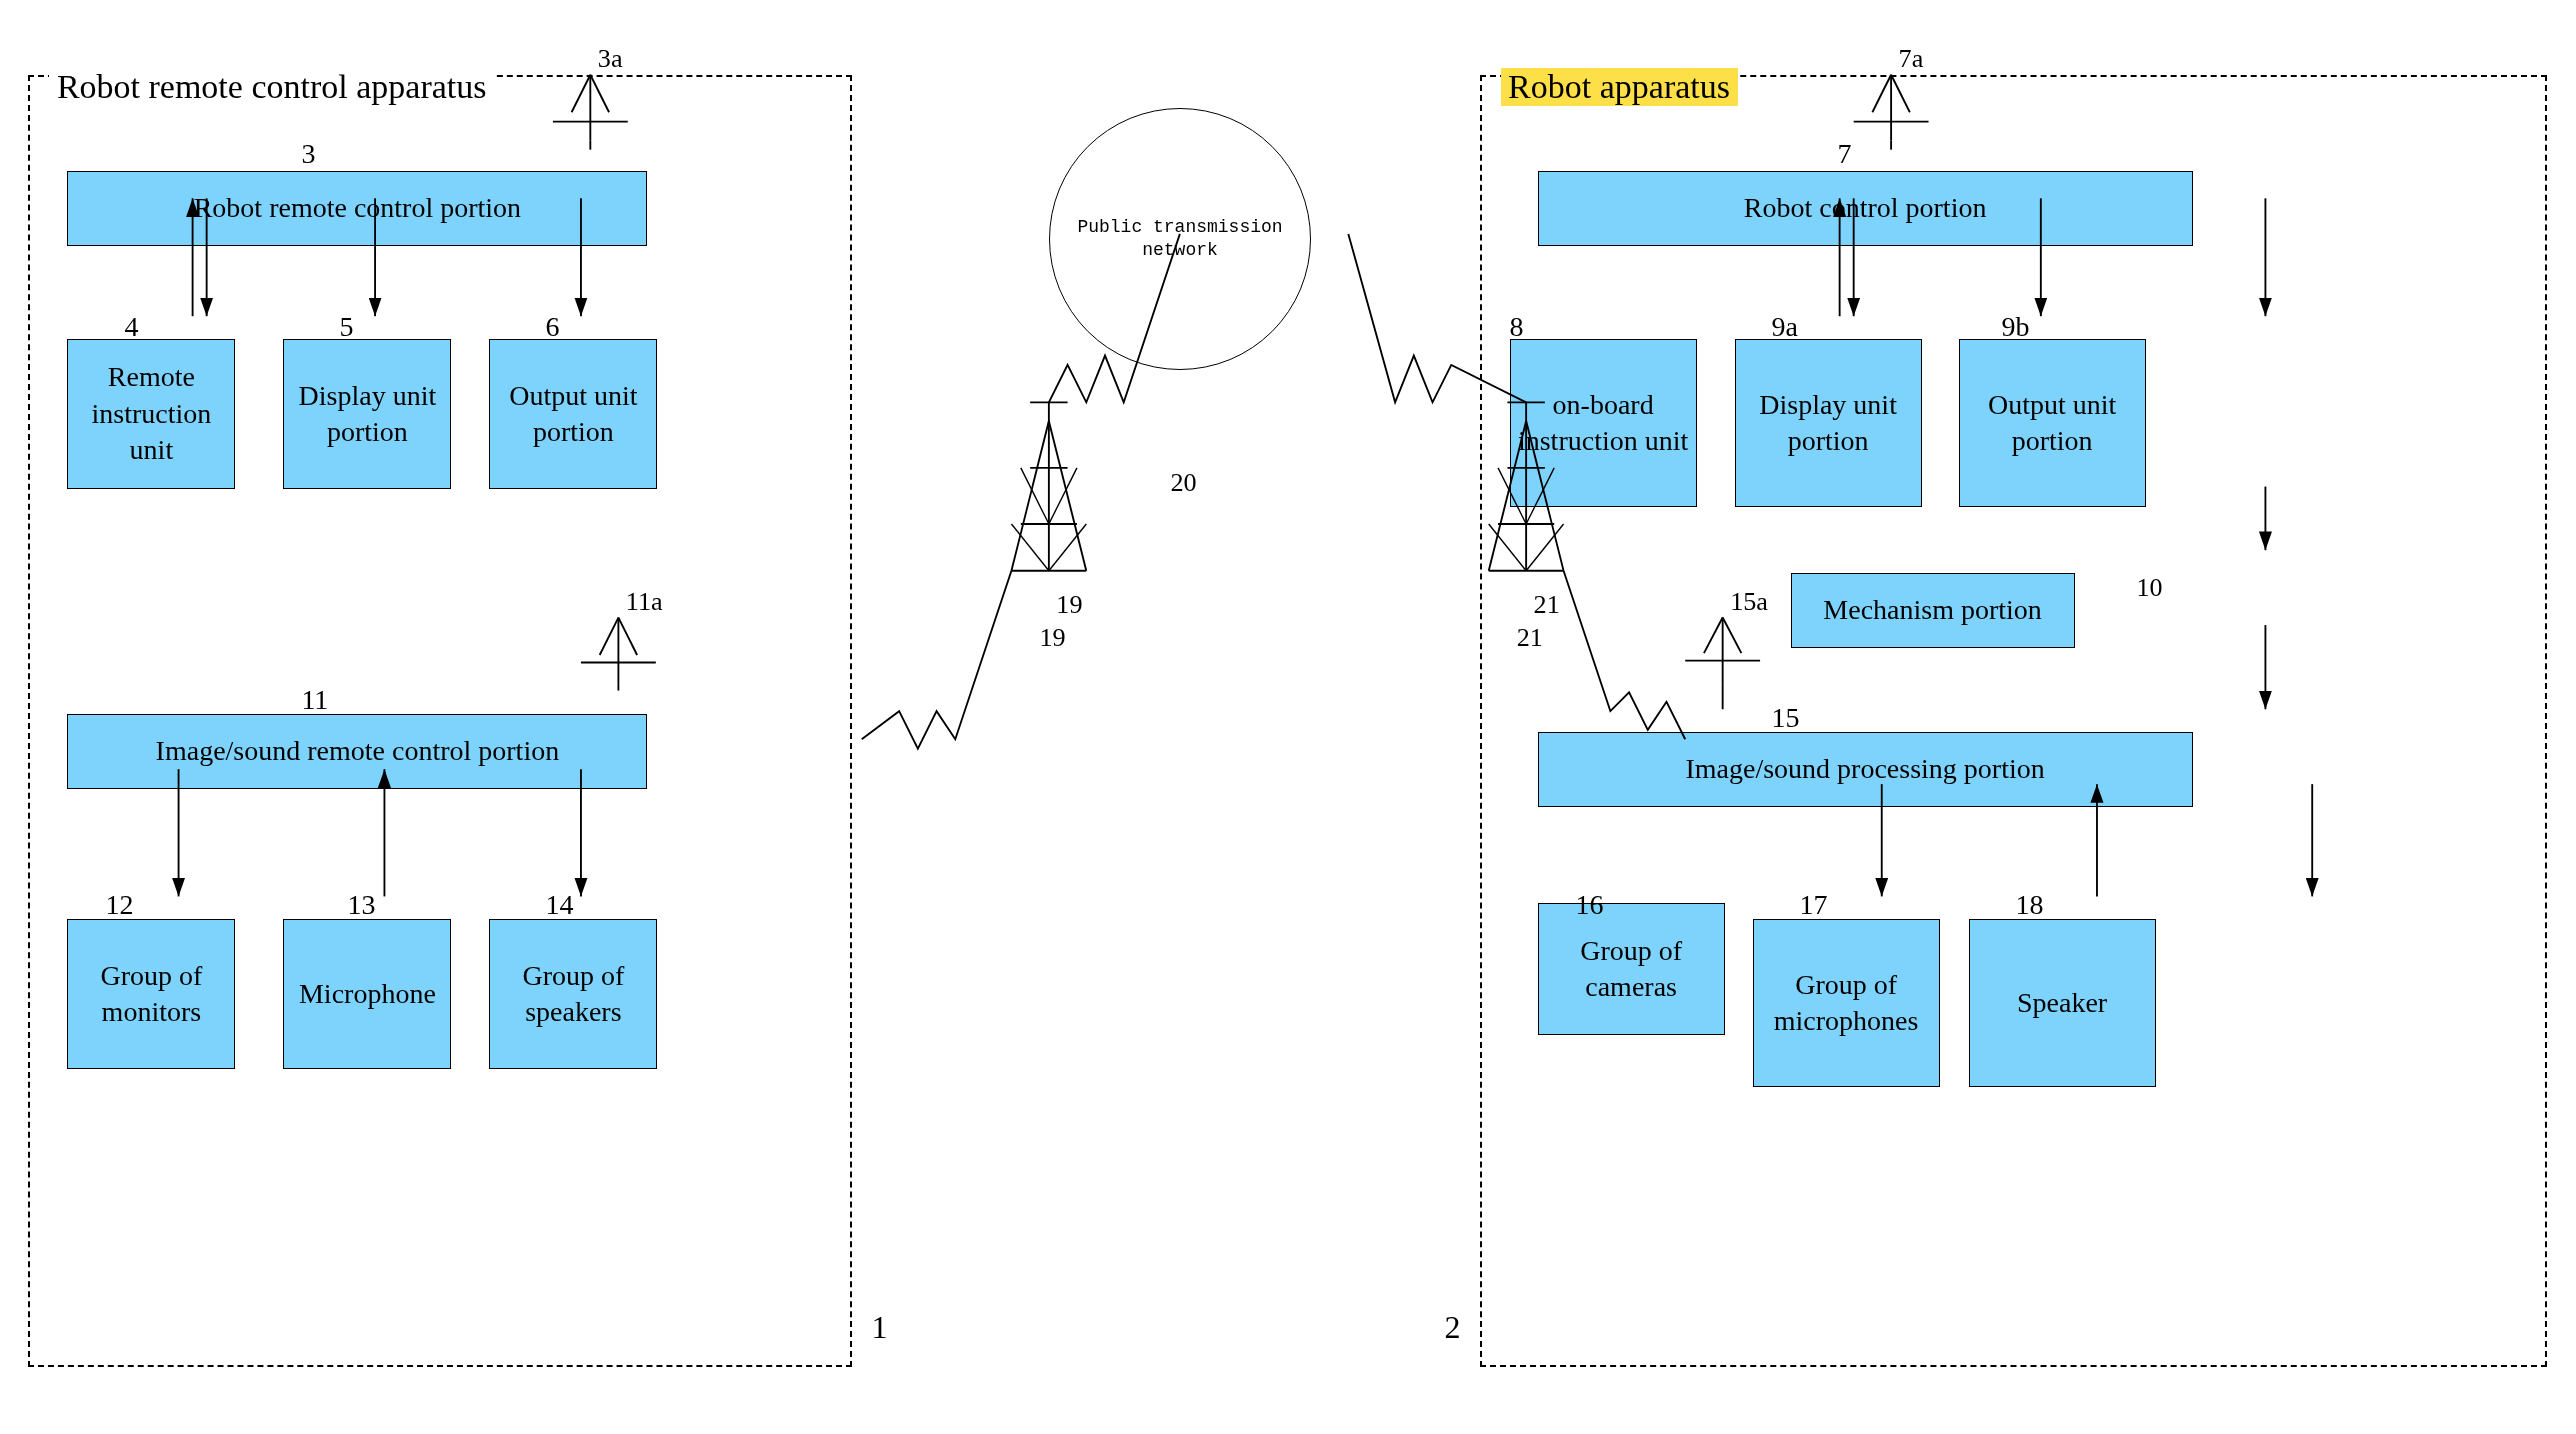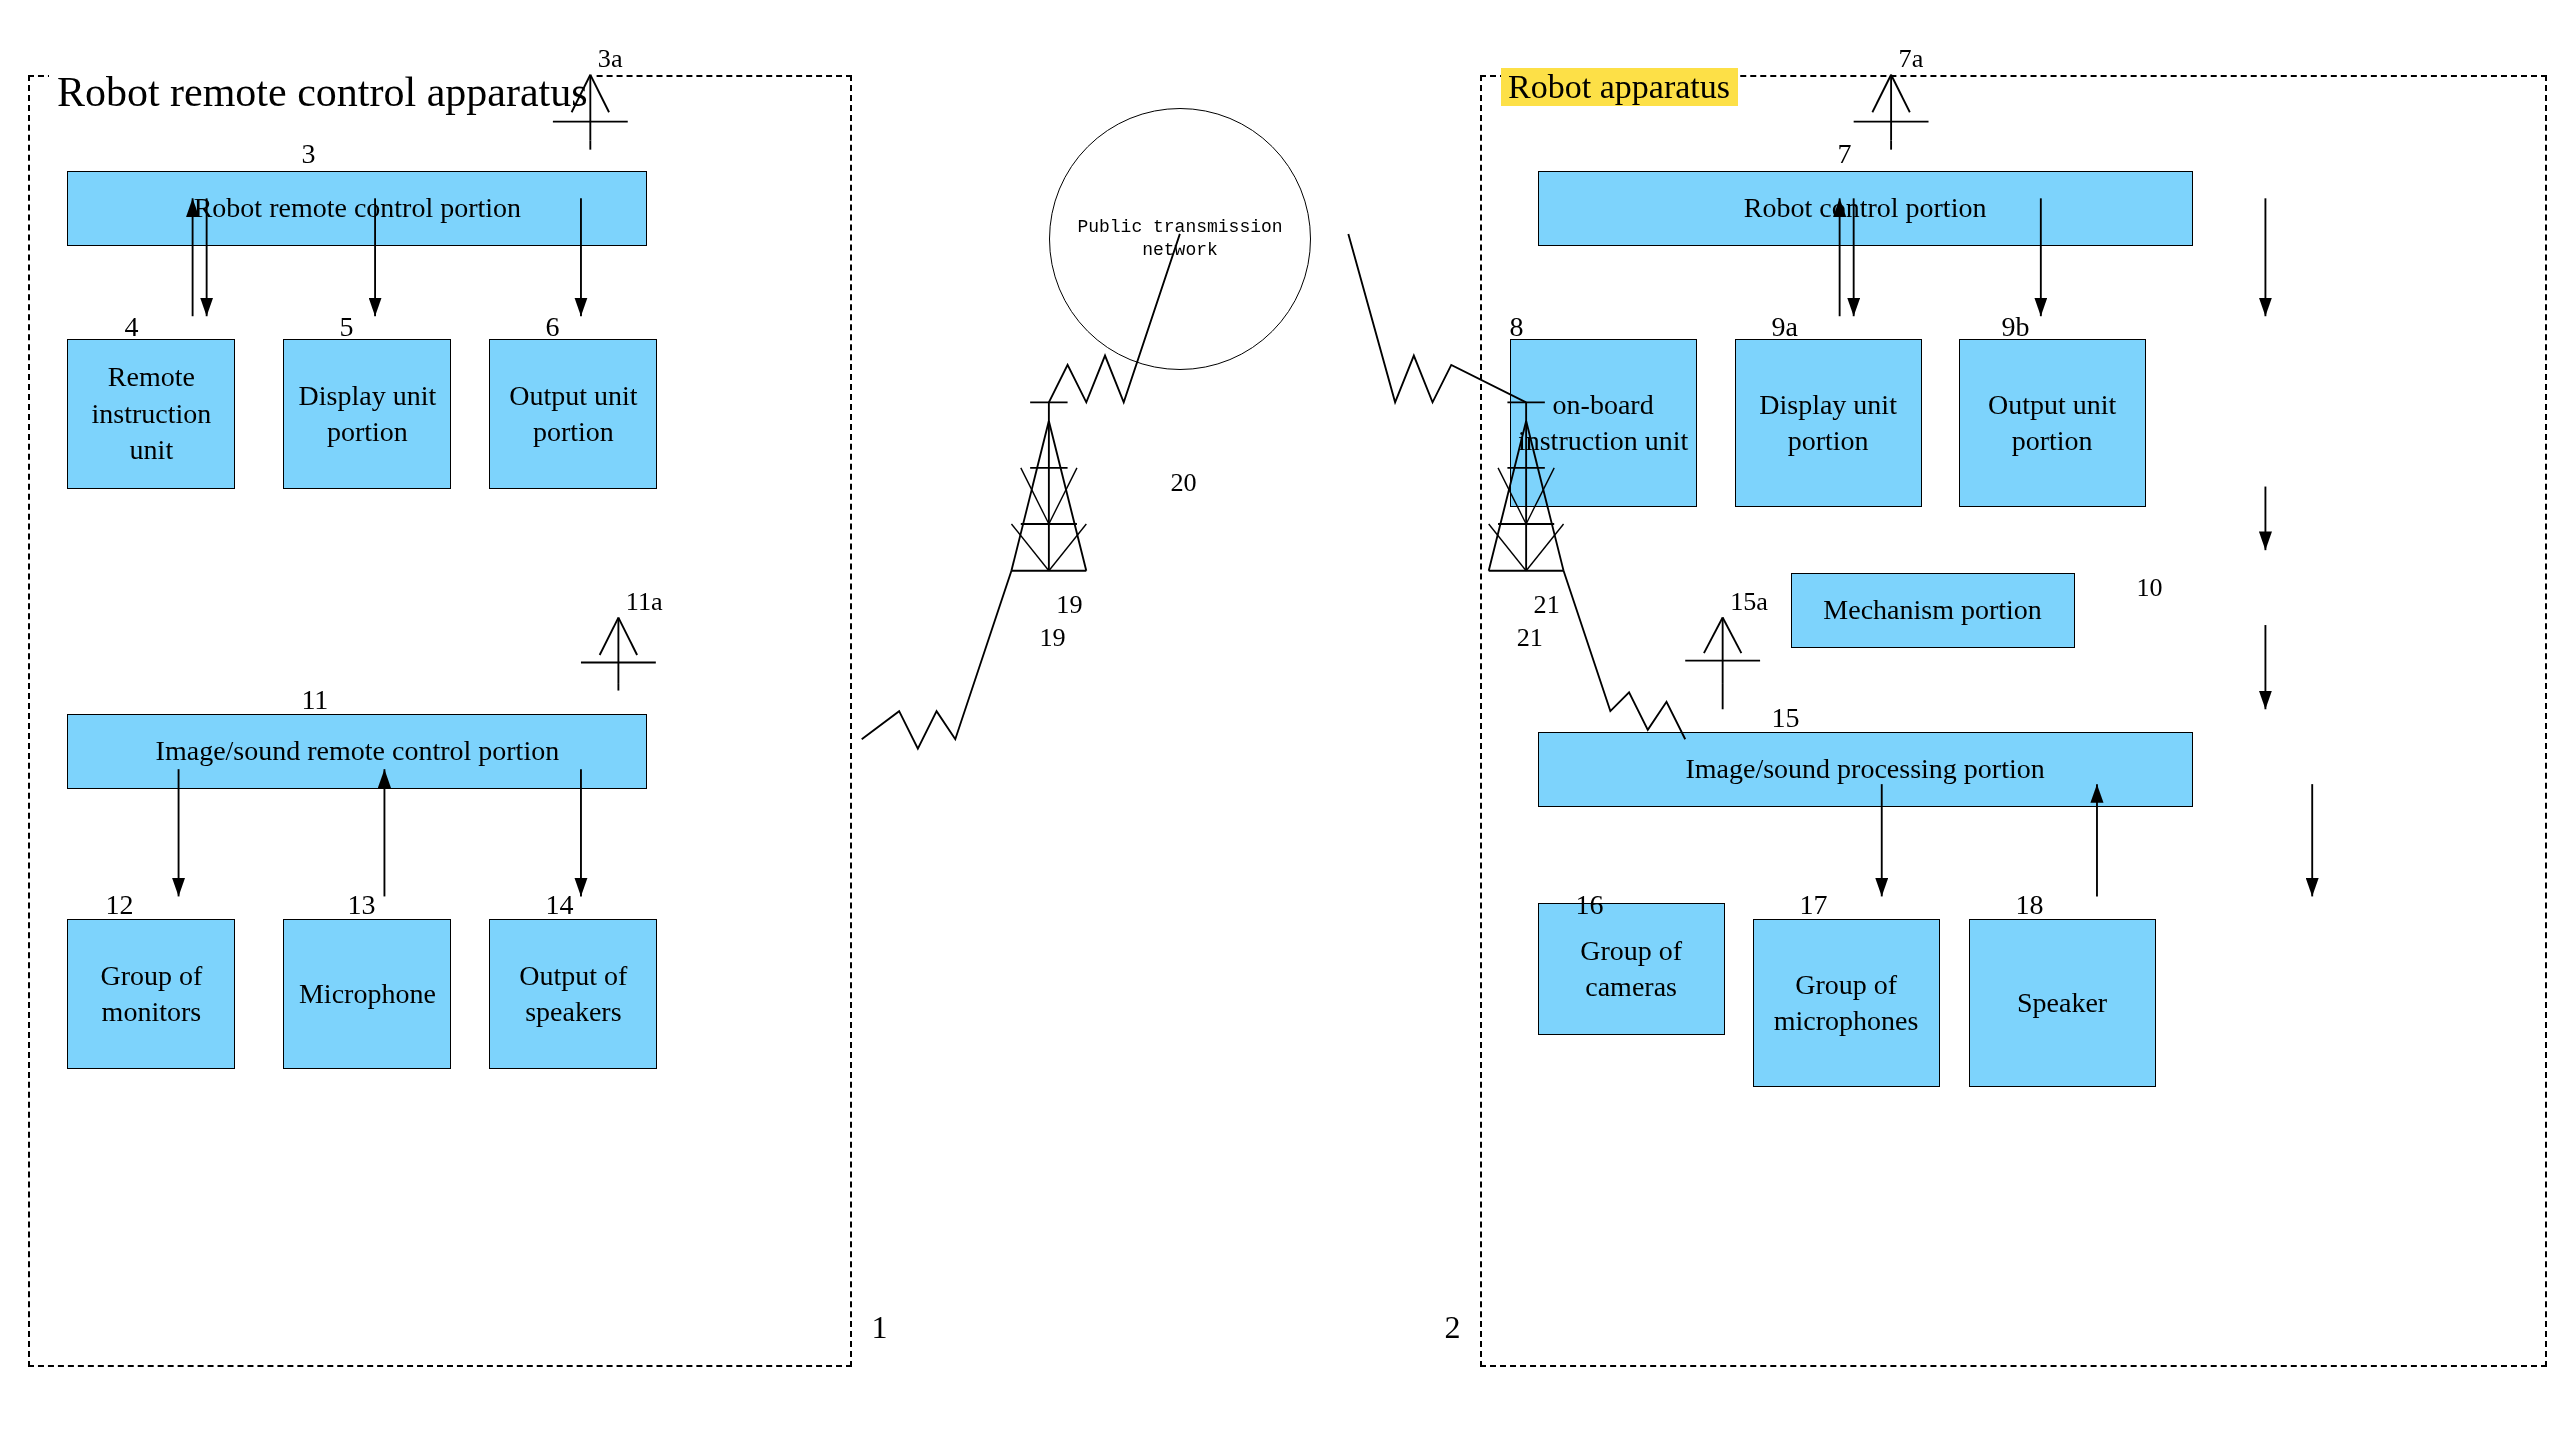--- a/index.html
+++ b/index.html
@@ -27,21 +27,21 @@
       left: 9.4px;
       width: 824px;
       height: 1292px;
       border: 2.8px dashed #000;
     }
 
     .left-panel-title {
       position: absolute;
       top: -9.4px;
       left: 19px;
-      font-size: 42px;
+      font-size: 34px;
       background: #fff;
       padding: 0 7.5px;
       text-align: right;
     }
 
     
     .right-panel {
       position: absolute;
       top: 47px;
       right: 9.4px;
@@ -139,21 +139,21 @@
       <span>Group of monitors</span>
     </div>
     <span class="num-label" style="top: 812px; left: 75px;">12</span>
 
     <div class="box" style="top: 842px; left: 253px; width: 168px; height: 150px;">
       <span>Microphone</span>
     </div>
     <span class="num-label" style="top: 812px; left: 317px;">13</span>
 
     <div class="box" style="top: 842px; left: 459px; width: 168px; height: 150px;">
-      <span>Output of speakers</span>
+      <span>Group of speakers</span>
     </div>
     <span class="num-label" style="top: 812px; left: 515px;">14</span>
 
     <span class="num-label" style="bottom: 19px; right: -37px; font-size: 32px;">1</span>
   </div>
 
   <div class="right-panel">
     <span class="right-panel-title">Robot apparatus</span>
 
     <div class="box" style="top: 94px; left: 56px; width: 655px; height: 75px;">

